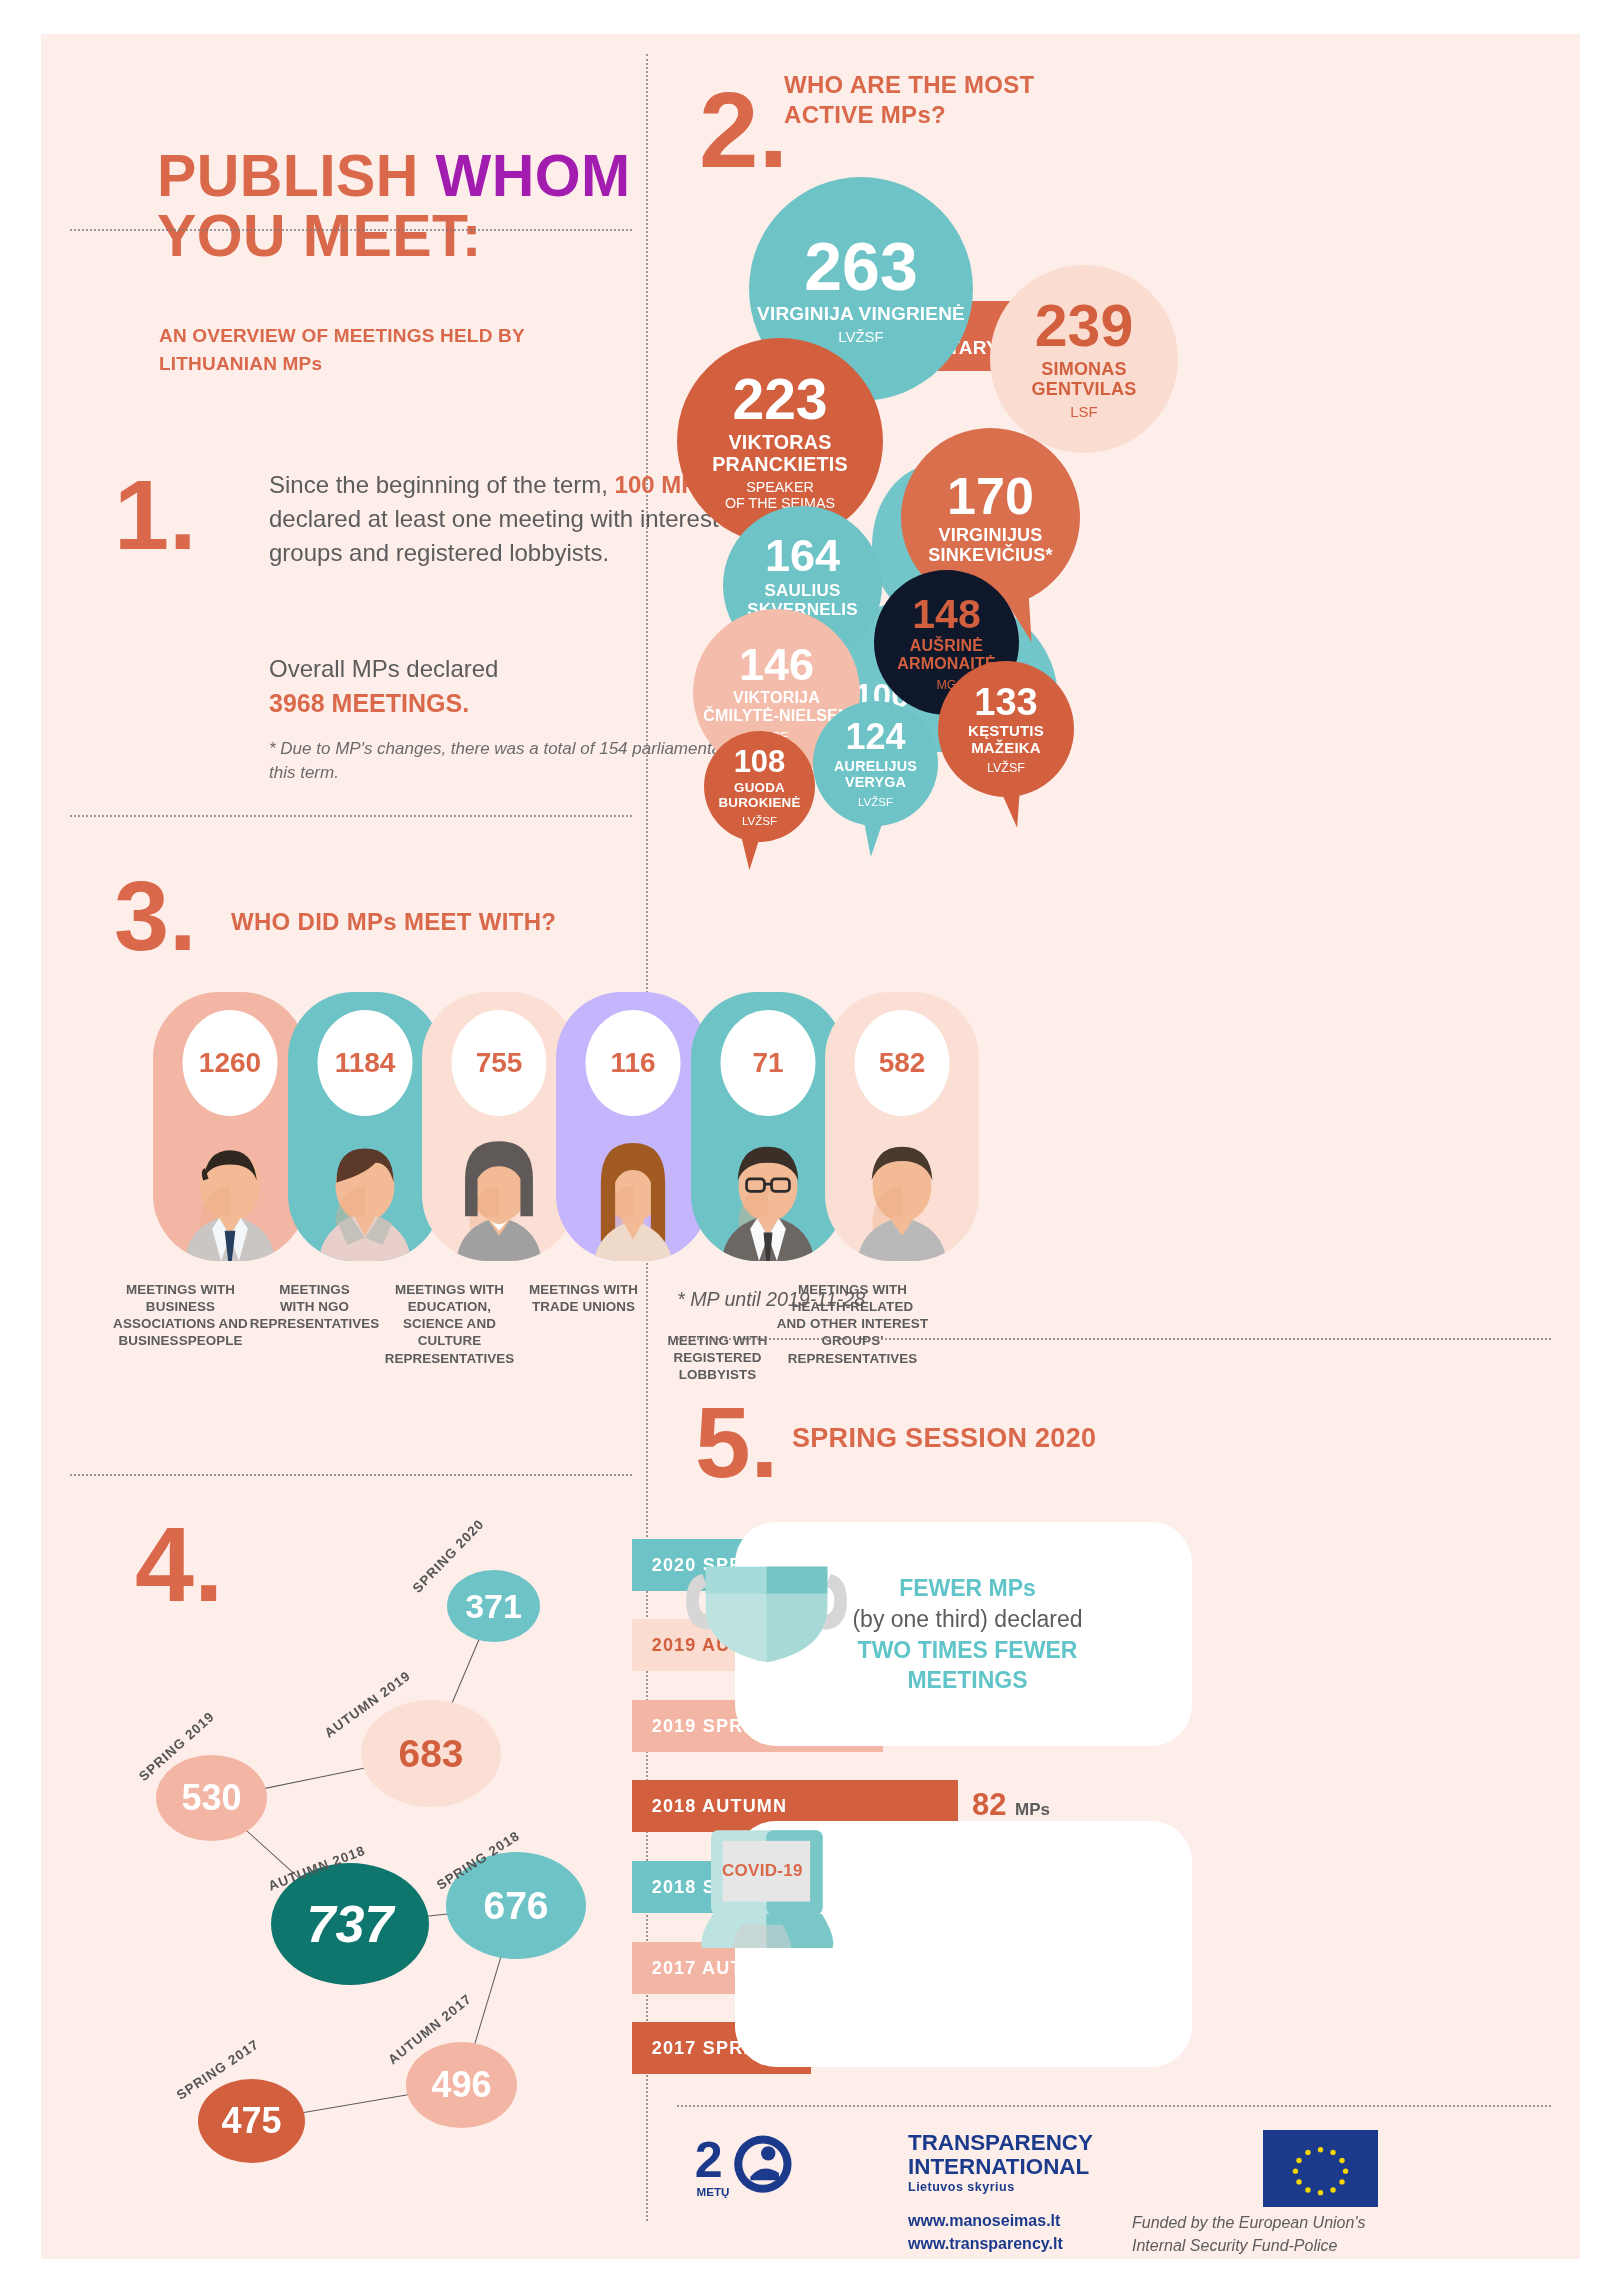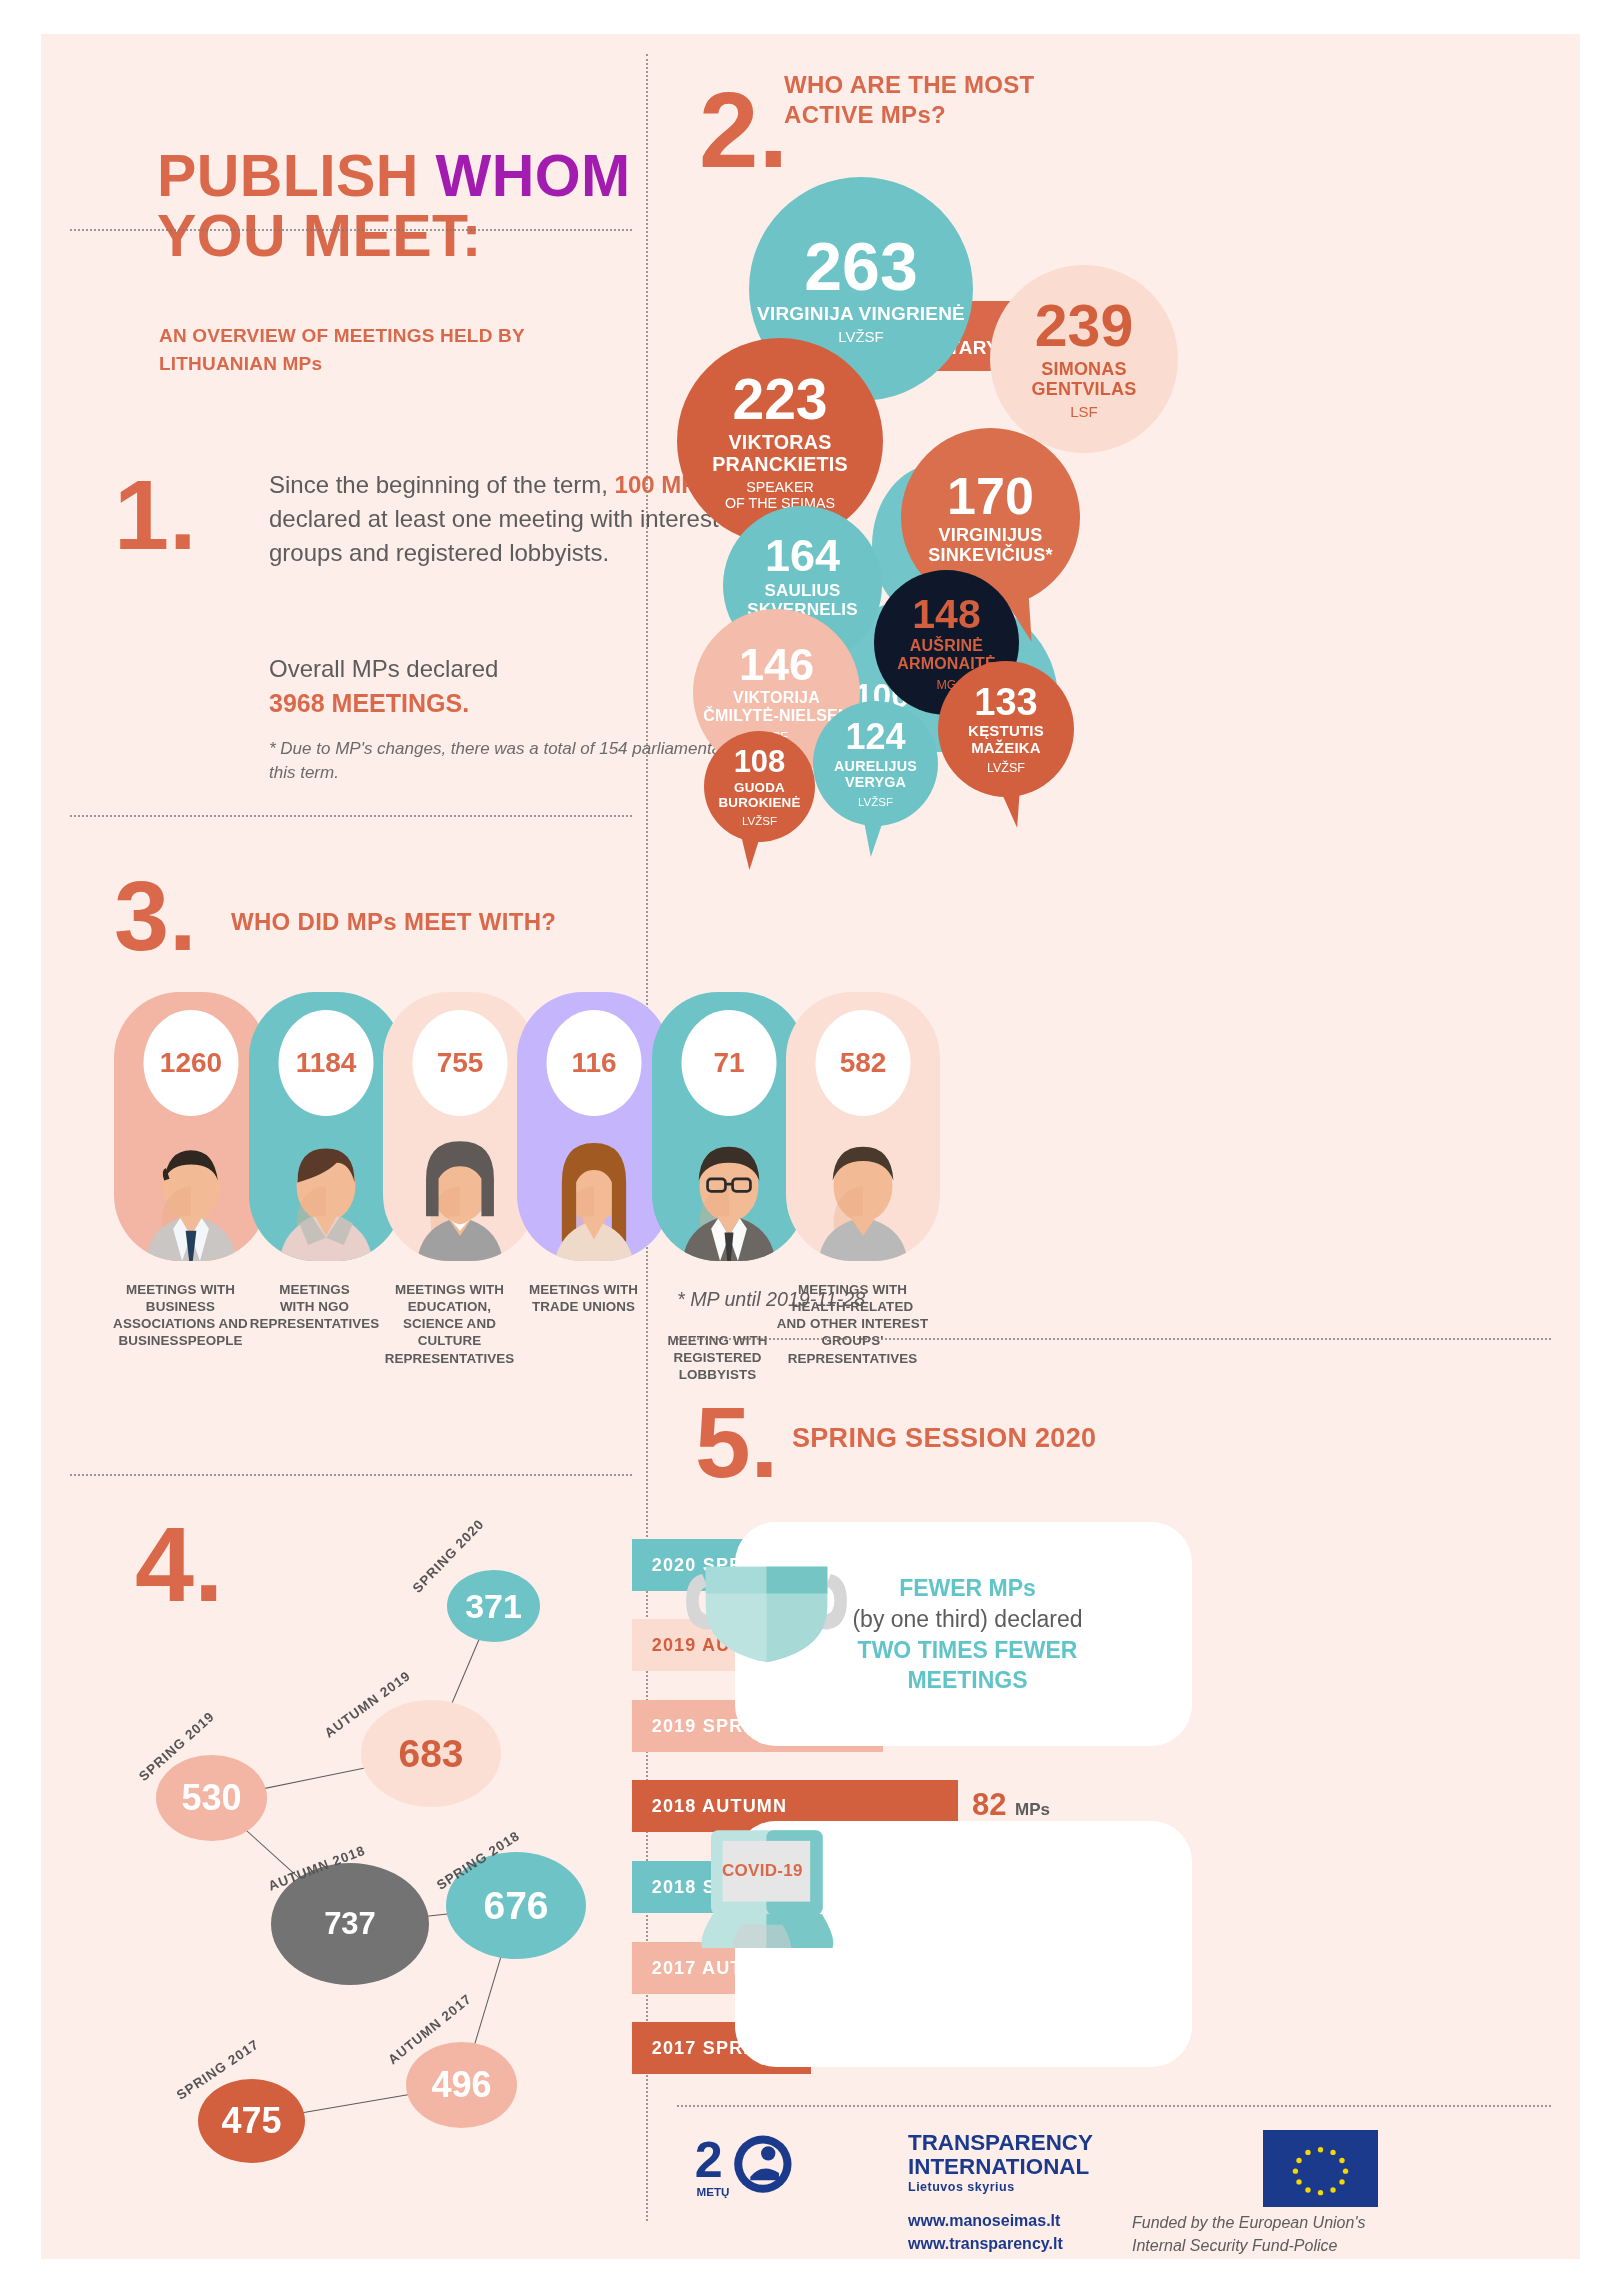--- a/index.html
+++ b/index.html
@@ -38,21 +38,21 @@
   #p1label .star{font-size:21.5px;vertical-align:top;}
 
   
   .bub{position:absolute;border-radius:50%;display:flex;flex-direction:column;align-items:center;justify-content:center;text-align:center;}
   .bub .num{font-weight:bold;line-height:1;}
   .bub .nm{font-weight:bold;line-height:1.12;letter-spacing:0.2px;}
   .bub .pt{line-height:1.12;}
   .tail{position:absolute;width:0;height:0;}
 
   
-  .pill{position:absolute;width:154px;height:269px;border-radius:66px;overflow:hidden;}
+  .pill{position:absolute;width:154px;height:269px;border-radius:66px;overflow:hidden;margin-left:39px;}
   .pill .circ{position:absolute;left:50%;top:18px;transform:translateX(-50%);width:95px;height:106px;background:#fff;border-radius:50%;
                display:flex;align-items:center;justify-content:center;color:#d9694a;font-size:28px;font-weight:bold;}
   .av{position:absolute;left:50%;bottom:0;transform:translateX(-50%);width:133px;height:134px;}
   .cap{position:absolute;width:159px;text-align:center;font-size:13.4px;font-weight:bold;color:#5c5c5c;line-height:1.28;letter-spacing:0.1px;}
 
   
   .node{position:absolute;border-radius:50%;display:flex;align-items:center;justify-content:center;font-weight:bold;}
   .nodelbl{position:absolute;font-size:13.4px;font-weight:bold;color:#555;letter-spacing:1px;white-space:nowrap;transform-origin:left center;}
   .edge{position:absolute;height:0;border-top:1.8px solid #5a5a5a;transform-origin:left center;}
 
@@ -237,21 +237,21 @@
         </div>
         <div class="nodelbl" style="left: 374px; top: 1549px; transform: rotate(-46deg);">SPRING 2020</div>
         <div class="node" style="left: 320px; top: 1666px; width: 140px; height: 107px; background: rgb(251, 223, 212); color: rgb(210, 96, 63); font-size: 39px;">
           <span>683</span>
         </div>
         <div class="nodelbl" style="left: 285px; top: 1693px; transform: rotate(-36deg);">AUTUMN 2019</div>
         <div class="node" style="left: 115px; top: 1721px; width: 111px; height: 86px; background: rgb(243, 181, 164); color: rgb(255, 255, 255); font-size: 36px;">
           <span>530</span>
         </div>
         <div class="nodelbl" style="left: 100px; top: 1737px; transform: rotate(-42deg);">SPRING 2019</div>
-        <div class="node" style="left: 230px; top: 1829px; width: 158px; height: 122px; background: #737373; color: rgb(255, 255, 255); font-size: 31px;">
+        <div class="node" style="left: 230px; top: 1829px; width: 158px; height: 122px; background: #0f766e; color: rgb(255, 255, 255); font-size: 52px; font-style: italic;">
           <span>737</span>
         </div>
         <div class="nodelbl" style="left: 228px; top: 1845px; transform: rotate(-21deg);">AUTUMN 2018</div>
         <div class="node" style="left: 405px; top: 1818px; width: 140px; height: 107px; background: rgb(110, 195, 198); color: rgb(255, 255, 255); font-size: 39px;">
           <span>676</span>
         </div>
         <div class="nodelbl" style="left: 397px; top: 1845px; transform: rotate(-33deg);">SPRING 2018</div>
         <div class="node" style="left: 365px; top: 2008px; width: 111px; height: 86px; background: rgb(243, 181, 164); color: rgb(255, 255, 255); font-size: 36px;">
           <span>496</span>
         </div>

